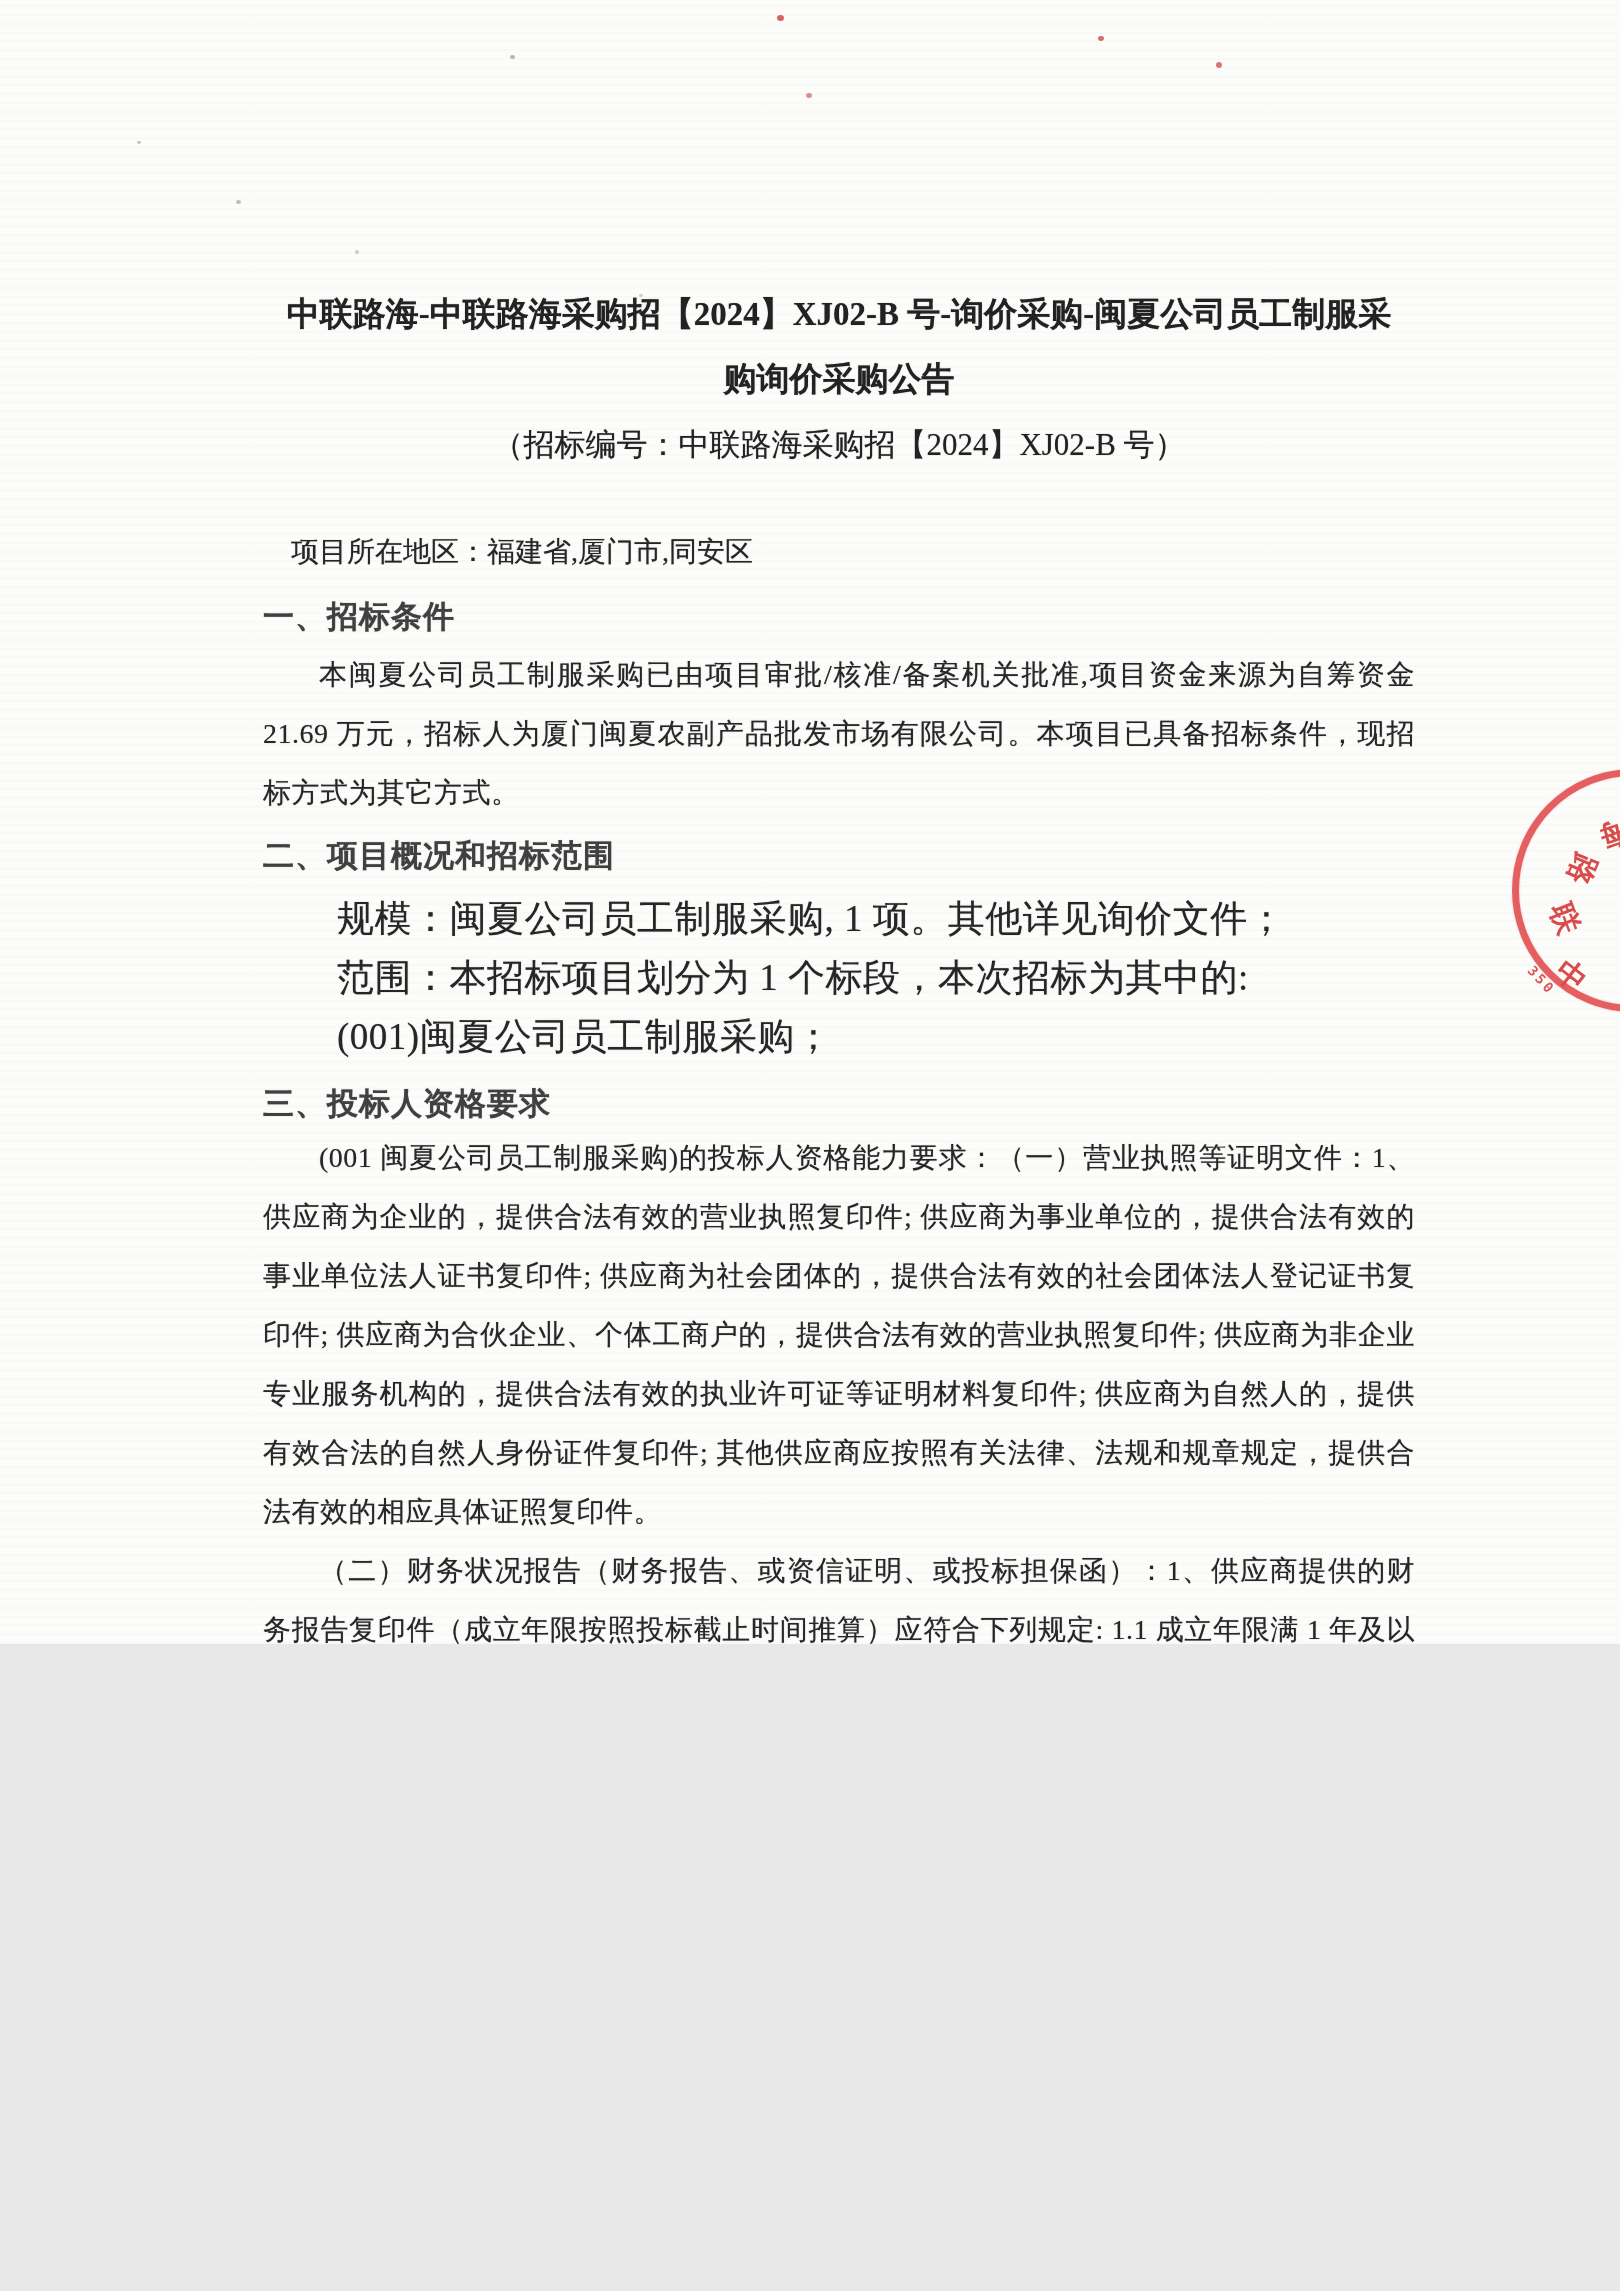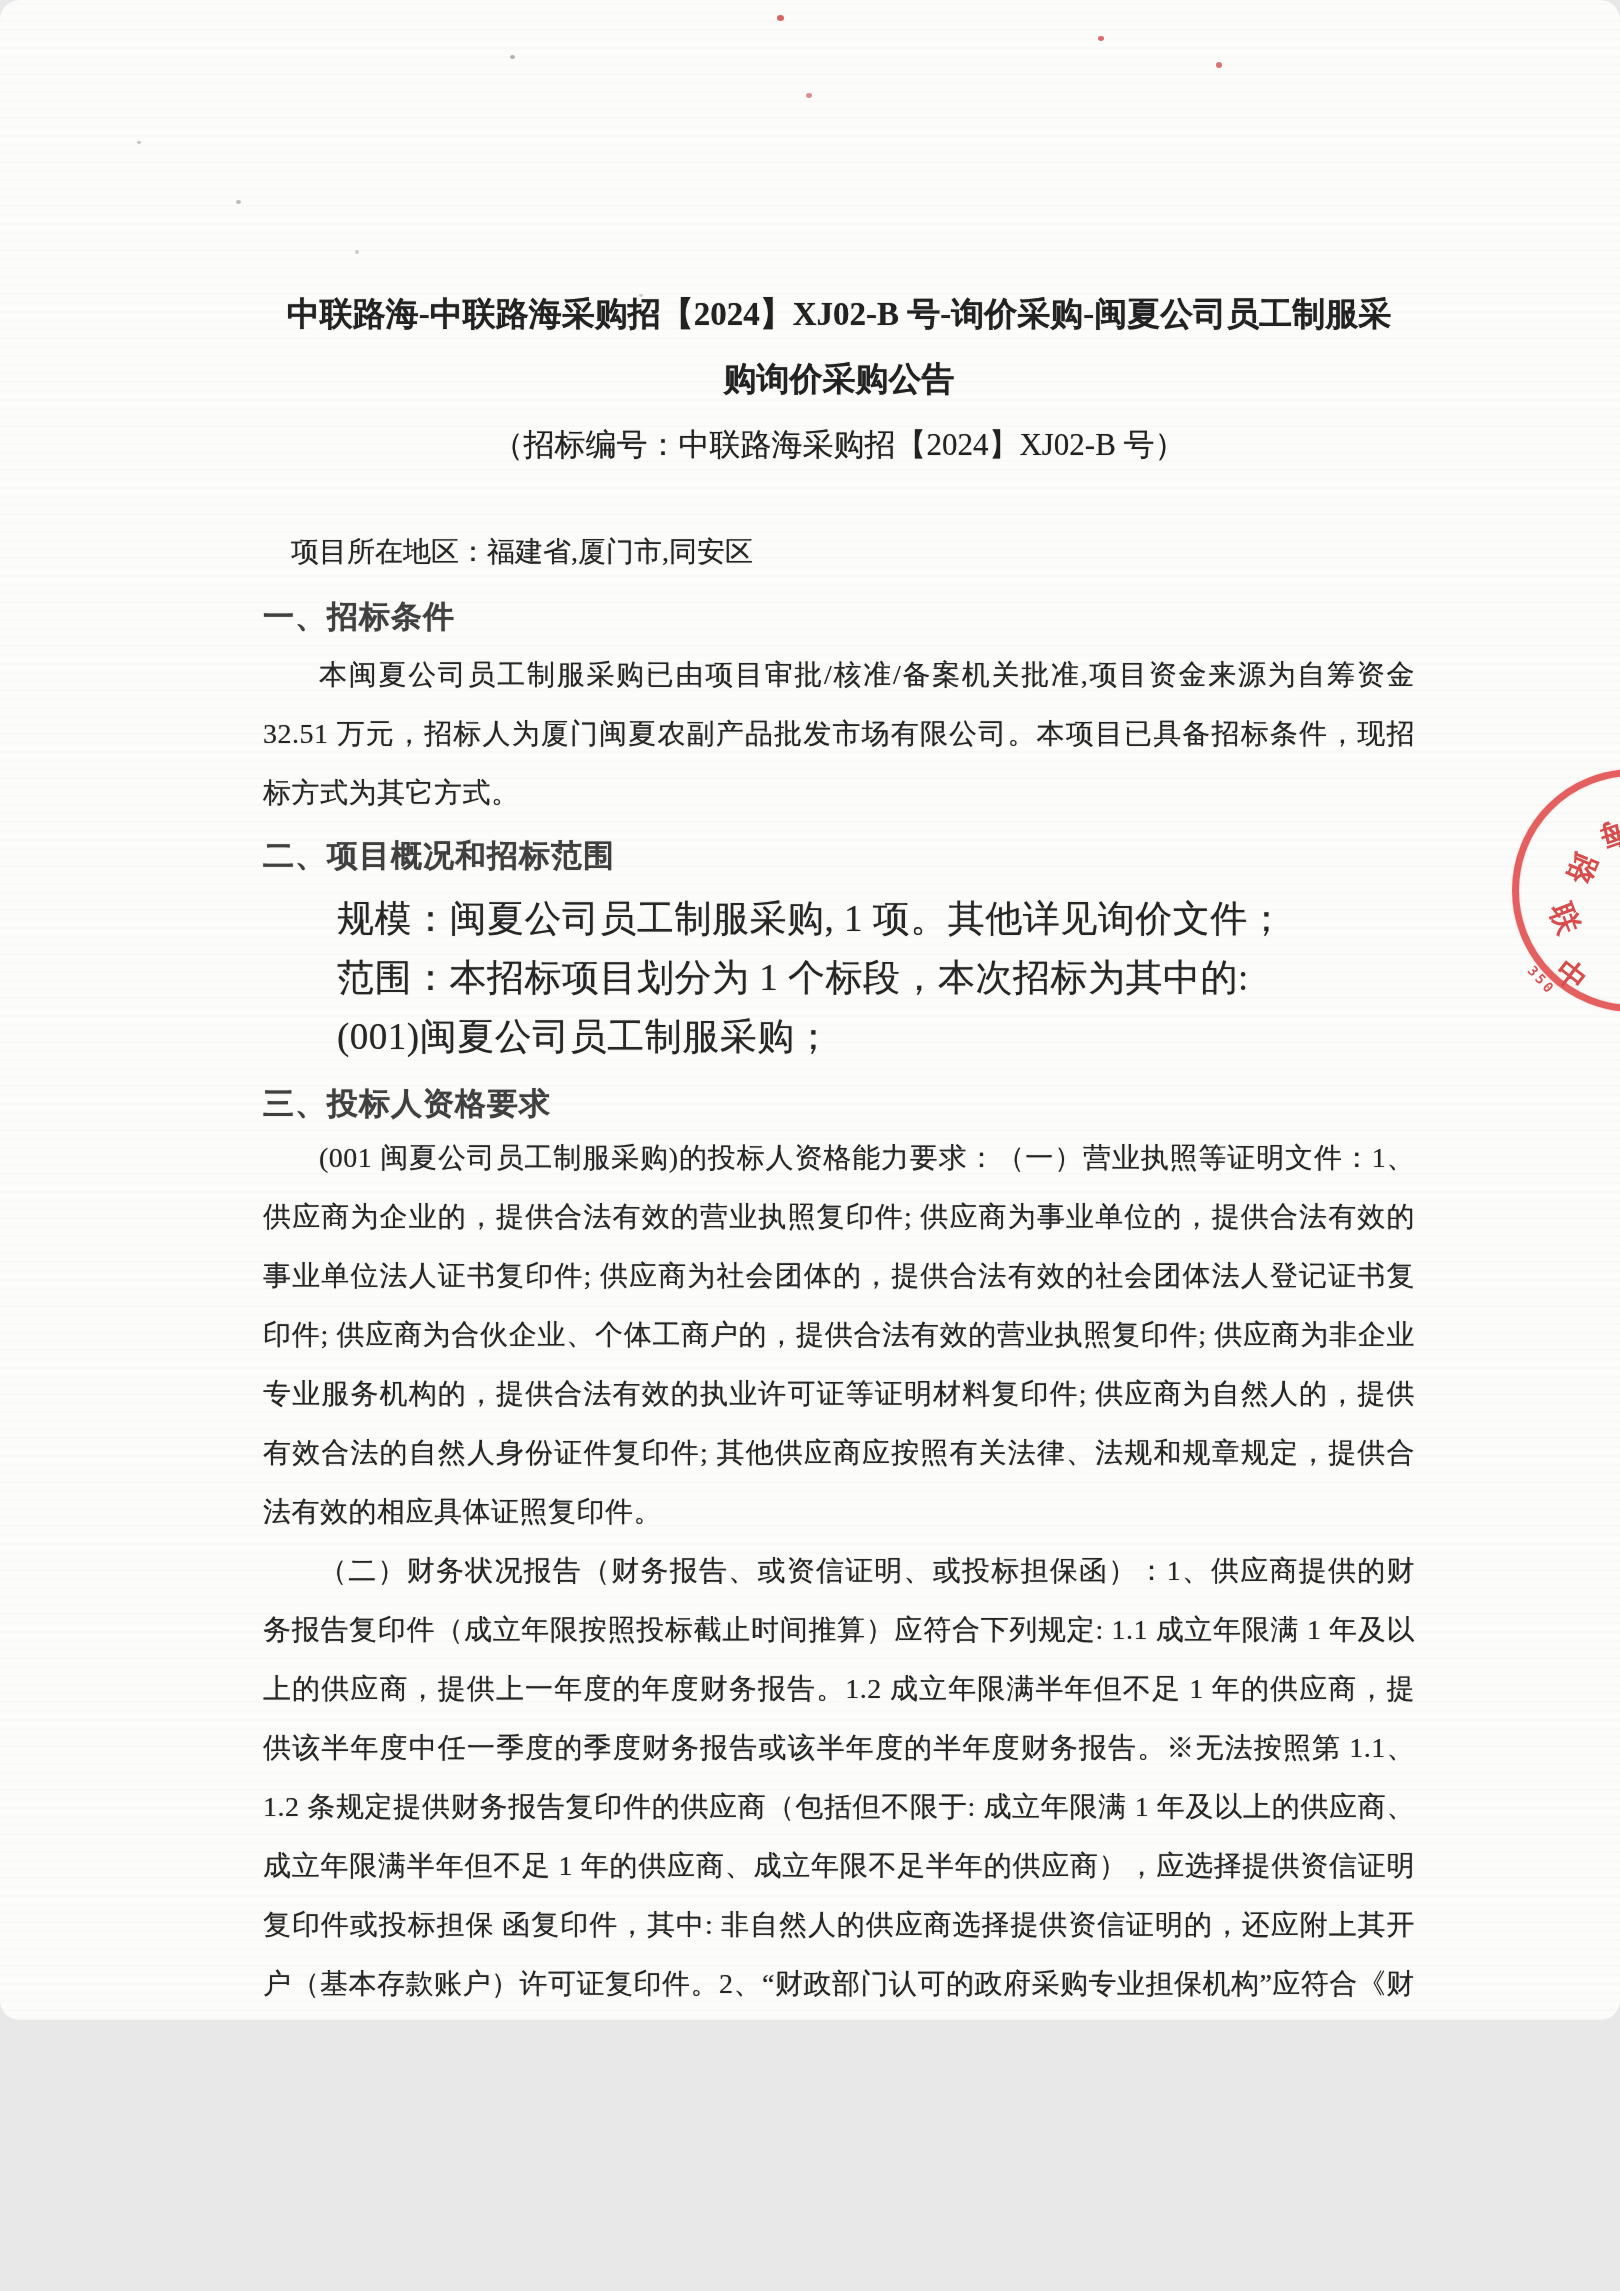--- a/index.html
+++ b/index.html
@@ -1,24 +1,23 @@
 <!DOCTYPE html>
 <html lang="zh"><head>
 <meta charset="utf-8">
 <style>
   html,body{margin:0;padding:0;background:#e8e8e8;}
   .page{
     position:relative;
-    width:1620px;height:2020px;
+    width:1620px;height:1644px;
     margin:0 auto;
     background:#fcfcfb;
     overflow:hidden;
     font-family:"Liberation Serif","DejaVu Serif",serif;
     color:#262626;
-    border-radius:20px;
   }
   
   .page::before{
     content:"";position:absolute;inset:0;pointer-events:none;
     background:repeating-linear-gradient(0deg,rgba(80,80,80,0.018) 0 2px,transparent 2px 8.8px);
   }
   .content{
     position:absolute;left:263px;top:282px;width:1152px;
     text-shadow:0 0 1px rgba(45,45,45,0.55);
   }
@@ -92,21 +91,21 @@
 
     <div class="doc-title">
       <div>中联路海-中联路海采购招【2024】XJ02-B 号-询价采购-闽夏公司员工制服采</div>
       <div>购询价采购公告</div>
       <div class="tender-no">（招标编号：中联路海采购招【2024】XJ02-B 号）</div>
     </div>
 
     <p class="loc">项目所在地区：福建省,厦门市,同安区</p>
 
     <h2 class="h2a">一、招标条件</h2>
-    <p class="body p1">本闽夏公司员工制服采购已由项目审批/核准/备案机关批准,项目资金来源为自筹资金 32.51 万元，招标人为厦门闽夏农副产品批发市场有限公司。本项目已具备招标条件，现招标方式为其它方式。</p>
+    <p class="body p1">本闽夏公司员工制服采购已由项目审批/核准/备案机关批准,项目资金来源为自筹资金 21.69 万元，招标人为厦门闽夏农副产品批发市场有限公司。本项目已具备招标条件，现招标方式为其它方式。</p>
 
     <h2 class="h2b">二、项目概况和招标范围</h2>
     <p class="line sc">规模：闽夏公司员工制服采购, 1 项。其他详见询价文件；</p>
     <p class="line">范围：本招标项目划分为 1 个标段，本次招标为其中的:</p>
     <p class="line">(001)闽夏公司员工制服采购；</p>
 
     <h2 class="h2c">三、投标人资格要求</h2>
     <p class="body p2">(001 闽夏公司员工制服采购)的投标人资格能力要求：（一）营业执照等证明文件：1、供应商为企业的，提供合法有效的营业执照复印件; 供应商为事业单位的，提供合法有效的事业单位法人证书复印件; 供应商为社会团体的，提供合法有效的社会团体法人登记证书复印件; 供应商为合伙企业、个体工商户的，提供合法有效的营业执照复印件; 供应商为非企业专业服务机构的，提供合法有效的执业许可证等证明材料复印件; 供应商为自然人的，提供有效合法的自然人身份证件复印件; 其他供应商应按照有关法律、法规和规章规定，提供合法有效的相应具体证照复印件。</p>
     <p class="body p3">（二）财务状况报告（财务报告、或资信证明、或投标担保函）：1、供应商提供的财务报告复印件（成立年限按照投标截止时间推算）应符合下列规定: 1.1 成立年限满 1 年及以上的供应商，提供上一年度的年度财务报告。1.2 成立年限满半年但不足 1 年的供应商，提供该半年度中任一季度的季度财务报告或该半年度的半年度财务报告。※无法按照第 1.1、1.2 条规定提供财务报告复印件的供应商（包括但不限于: 成立年限满 1 年及以上的供应商、成立年限满半年但不足 1 年的供应商、成立年限不足半年的供应商），应选择提供资信证明复印件或投标担保 函复印件，其中: 非自然人的供应商选择提供资信证明的，还应附上其开户（基本存款账户）许可证复印件。2、“财政部门认可的政府采购专业担保机构”应符合《财</p>
 

